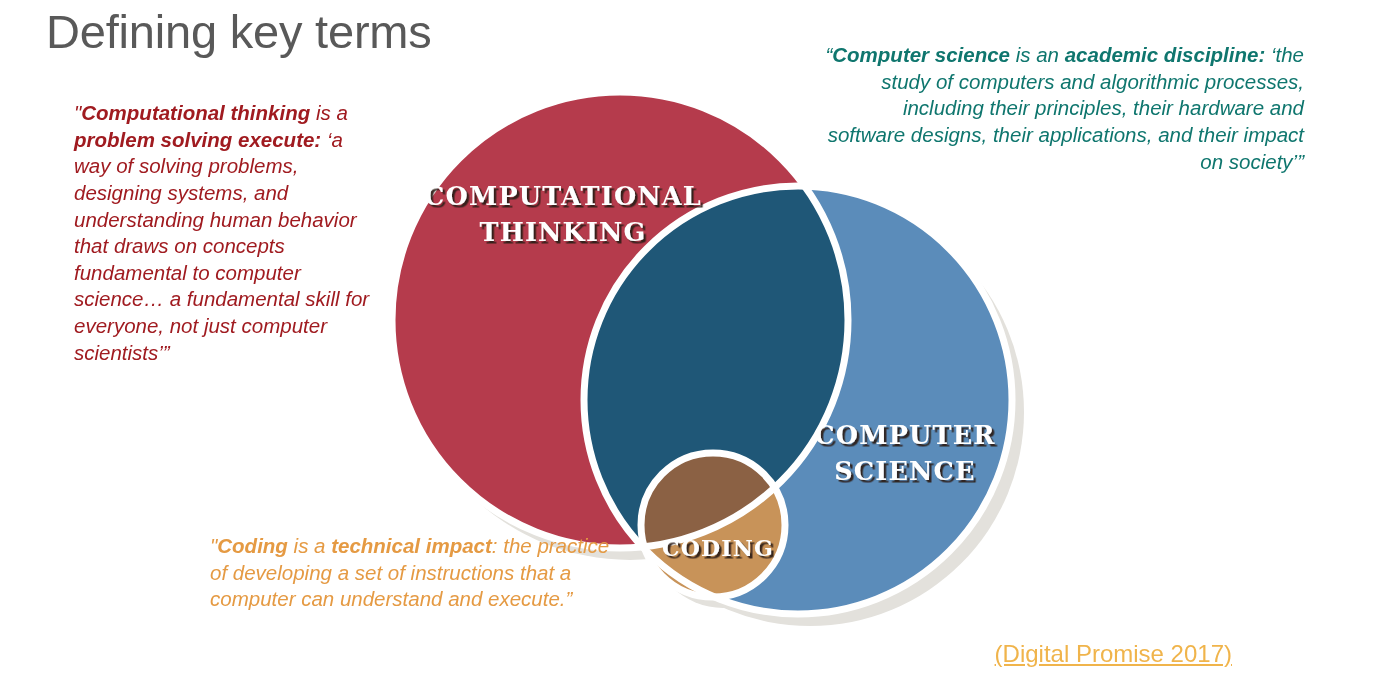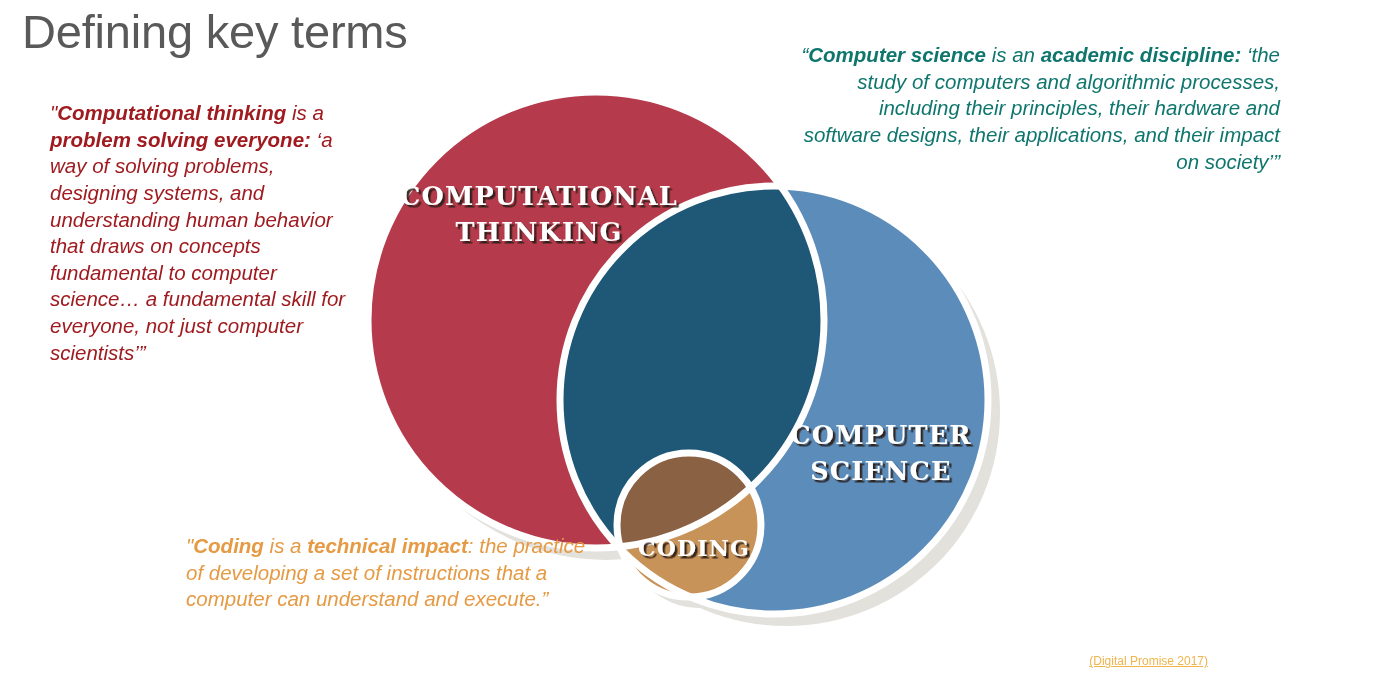--- a/index.html
+++ b/index.html
@@ -3,21 +3,21 @@
 <meta charset="utf-8">
 <style>
   html,body{margin:0;padding:0;}
   body{
     width:1384px;height:676px;
     background:#ffffff;
     font-family:"Liberation Sans", sans-serif;
     overflow:hidden;
     position:relative;
   }
-  #slide{position:absolute;inset:0;width:1224px;height:676px;}
+  #slide{position:absolute;inset:0;width:1224px;height:676px;margin-left:24px;}
 
   
   #page-title{
     position:absolute;
     left:22px; top:4px;
     font-size:47px;
     font-weight:400;
     color:#595959;
     letter-spacing:-0.2px;
     white-space:nowrap;
@@ -64,21 +64,21 @@
     font-size:20.5px;
     color:#E59A43;
     text-align:left;
   }
 
   
   #citations{
     position:absolute;
     right:16px; bottom:6px;
     text-align:right;
-    font-size:12px;
+    font-size:24px;
     color:#F0B44B;
     line-height:1.38;
   }
   #citations a{
     color:#F0B44B;
     text-decoration:underline;
     display:block;
     cursor:pointer;
   }
 </style>
@@ -145,21 +145,21 @@
         <text class="venn-label" x="567" y="386" font-size="25.5">COMPUTER</text>
         <text class="venn-label" x="567" y="422" font-size="25.5">SCIENCE</text>
       </g>
 
       <g filter="url(#lblShadow)">
         <text class="venn-label" x="380" y="498" font-size="22">CODING</text>
       </g>
     </svg>
   </div>
 
-  <div class="quote" id="quote-ct"><span>"</span><b>Computational thinking</b><span> is a </span><b>problem solving everyone:</b><span>  ‘a way of solving problems, designing systems, and understanding human behavior that draws on concepts fundamental to computer science… a fundamental skill for everyone, not just computer scientists’”</span></div>
+  <div class="quote" id="quote-ct"><span>"</span><b>Computational thinking</b><span> is a </span><b>problem solving execute:</b><span>  ‘a way of solving problems, designing systems, and understanding human behavior that draws on concepts fundamental to computer science… a fundamental skill for everyone, not just computer scientists’”</span></div>
 
   <div class="quote" id="quote-cs"><span>“</span><b>Computer science</b><span> is an </span><b>academic discipline:</b><span>  ‘the study of computers and algorithmic processes, including their principles, their hardware and software designs, their applications, and their impact on society’”</span></div>
 
   <div class="quote" id="quote-coding"><span>"</span><b>Coding</b><span> is a </span><b>technical impact</b><span>:  the practice of developing a set of instructions that a computer can understand and execute.”</span></div>
 
   <div id="citations">
     <a>(Digital Promise 2017)</a>
   </div>
 
 </div>

